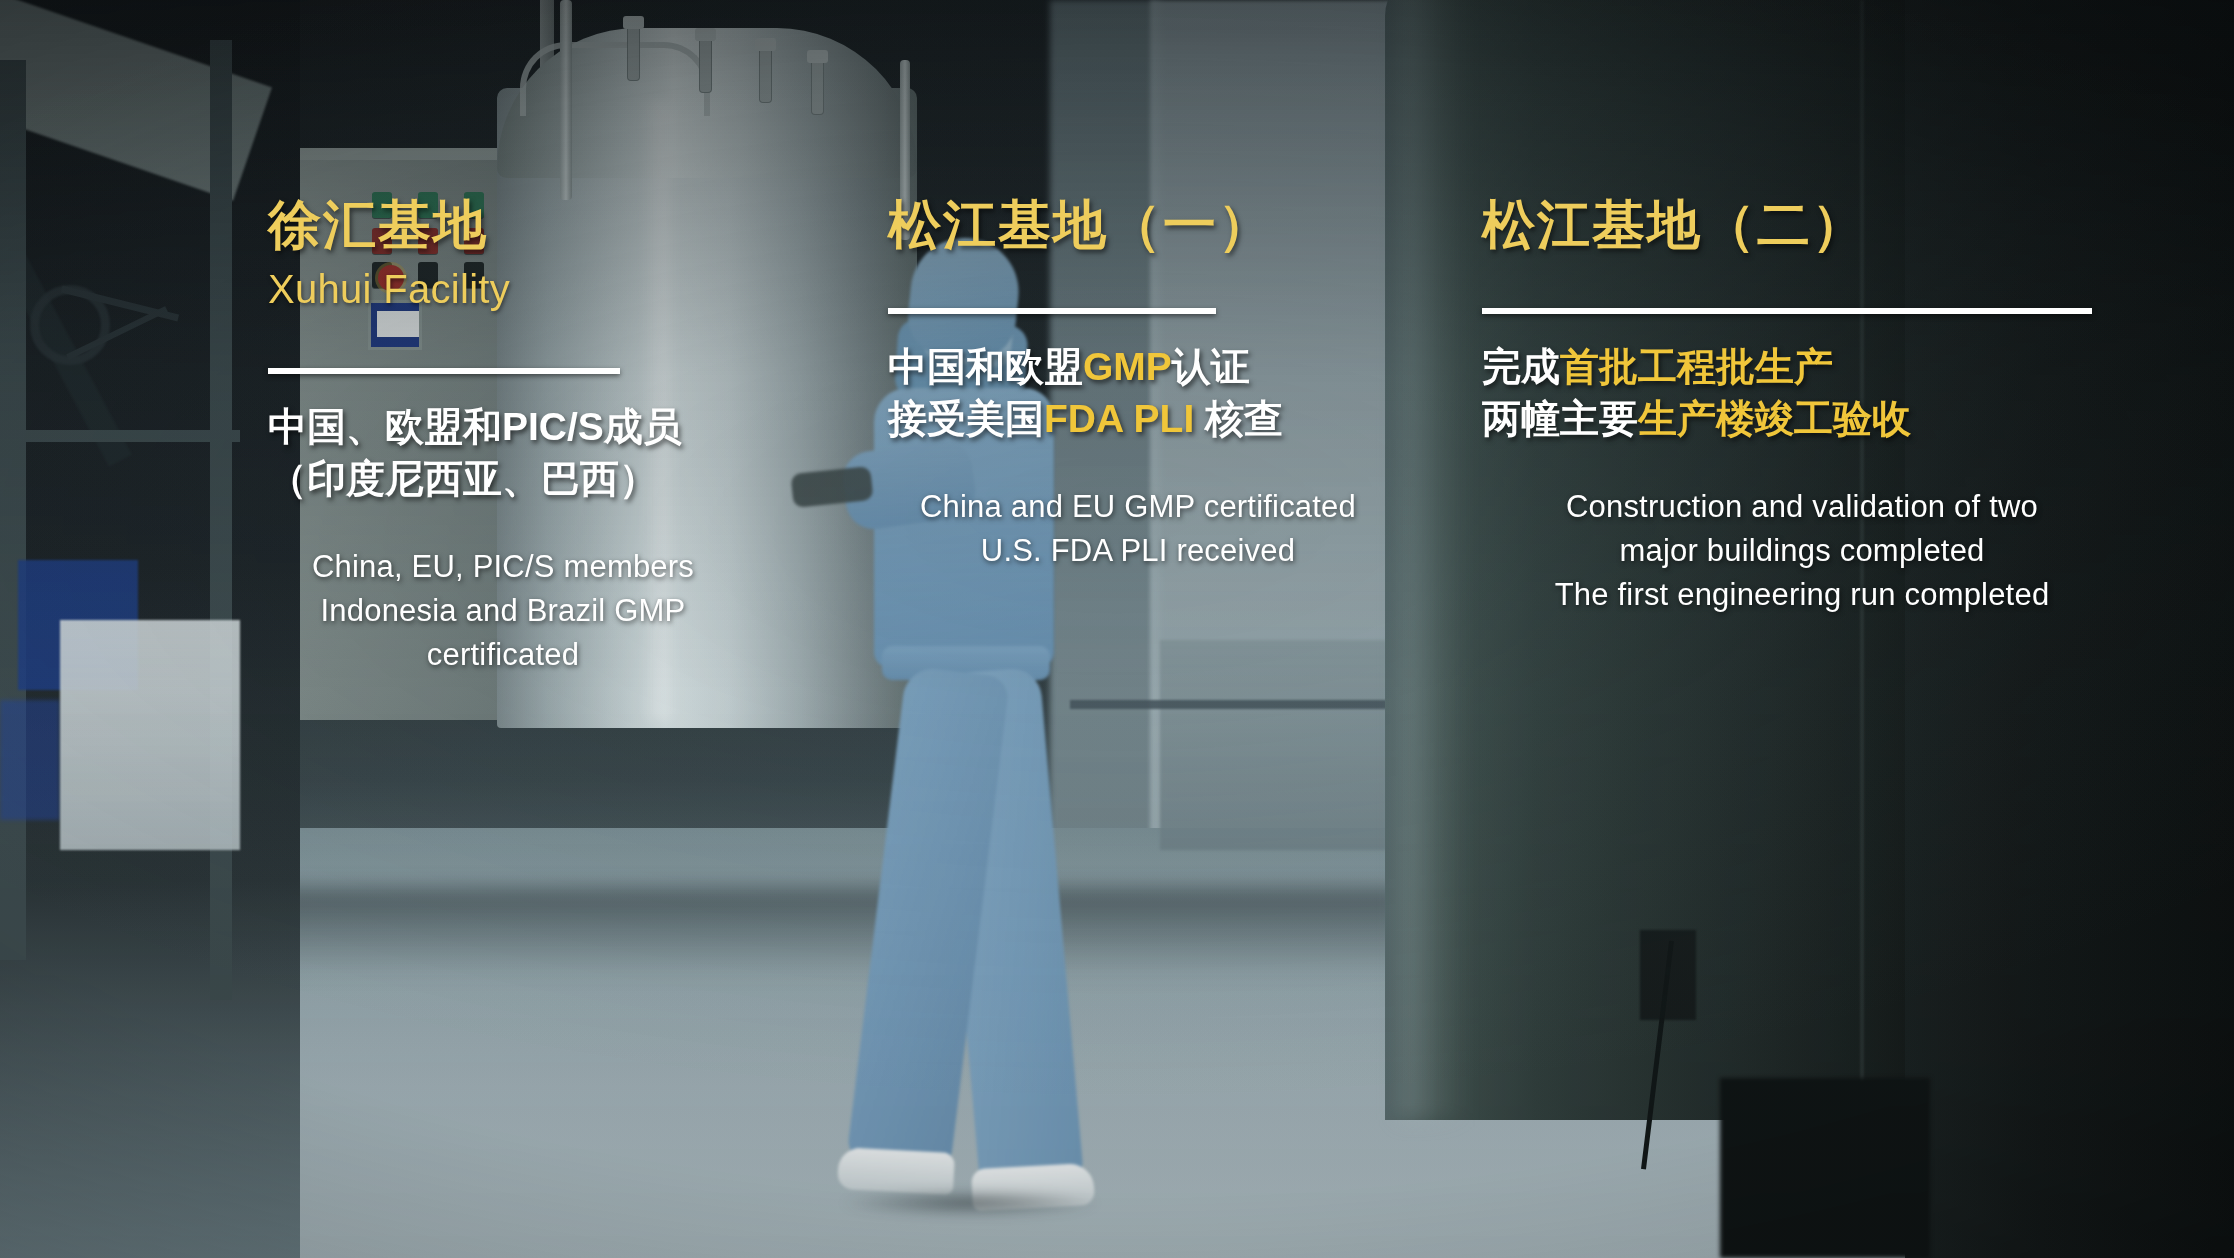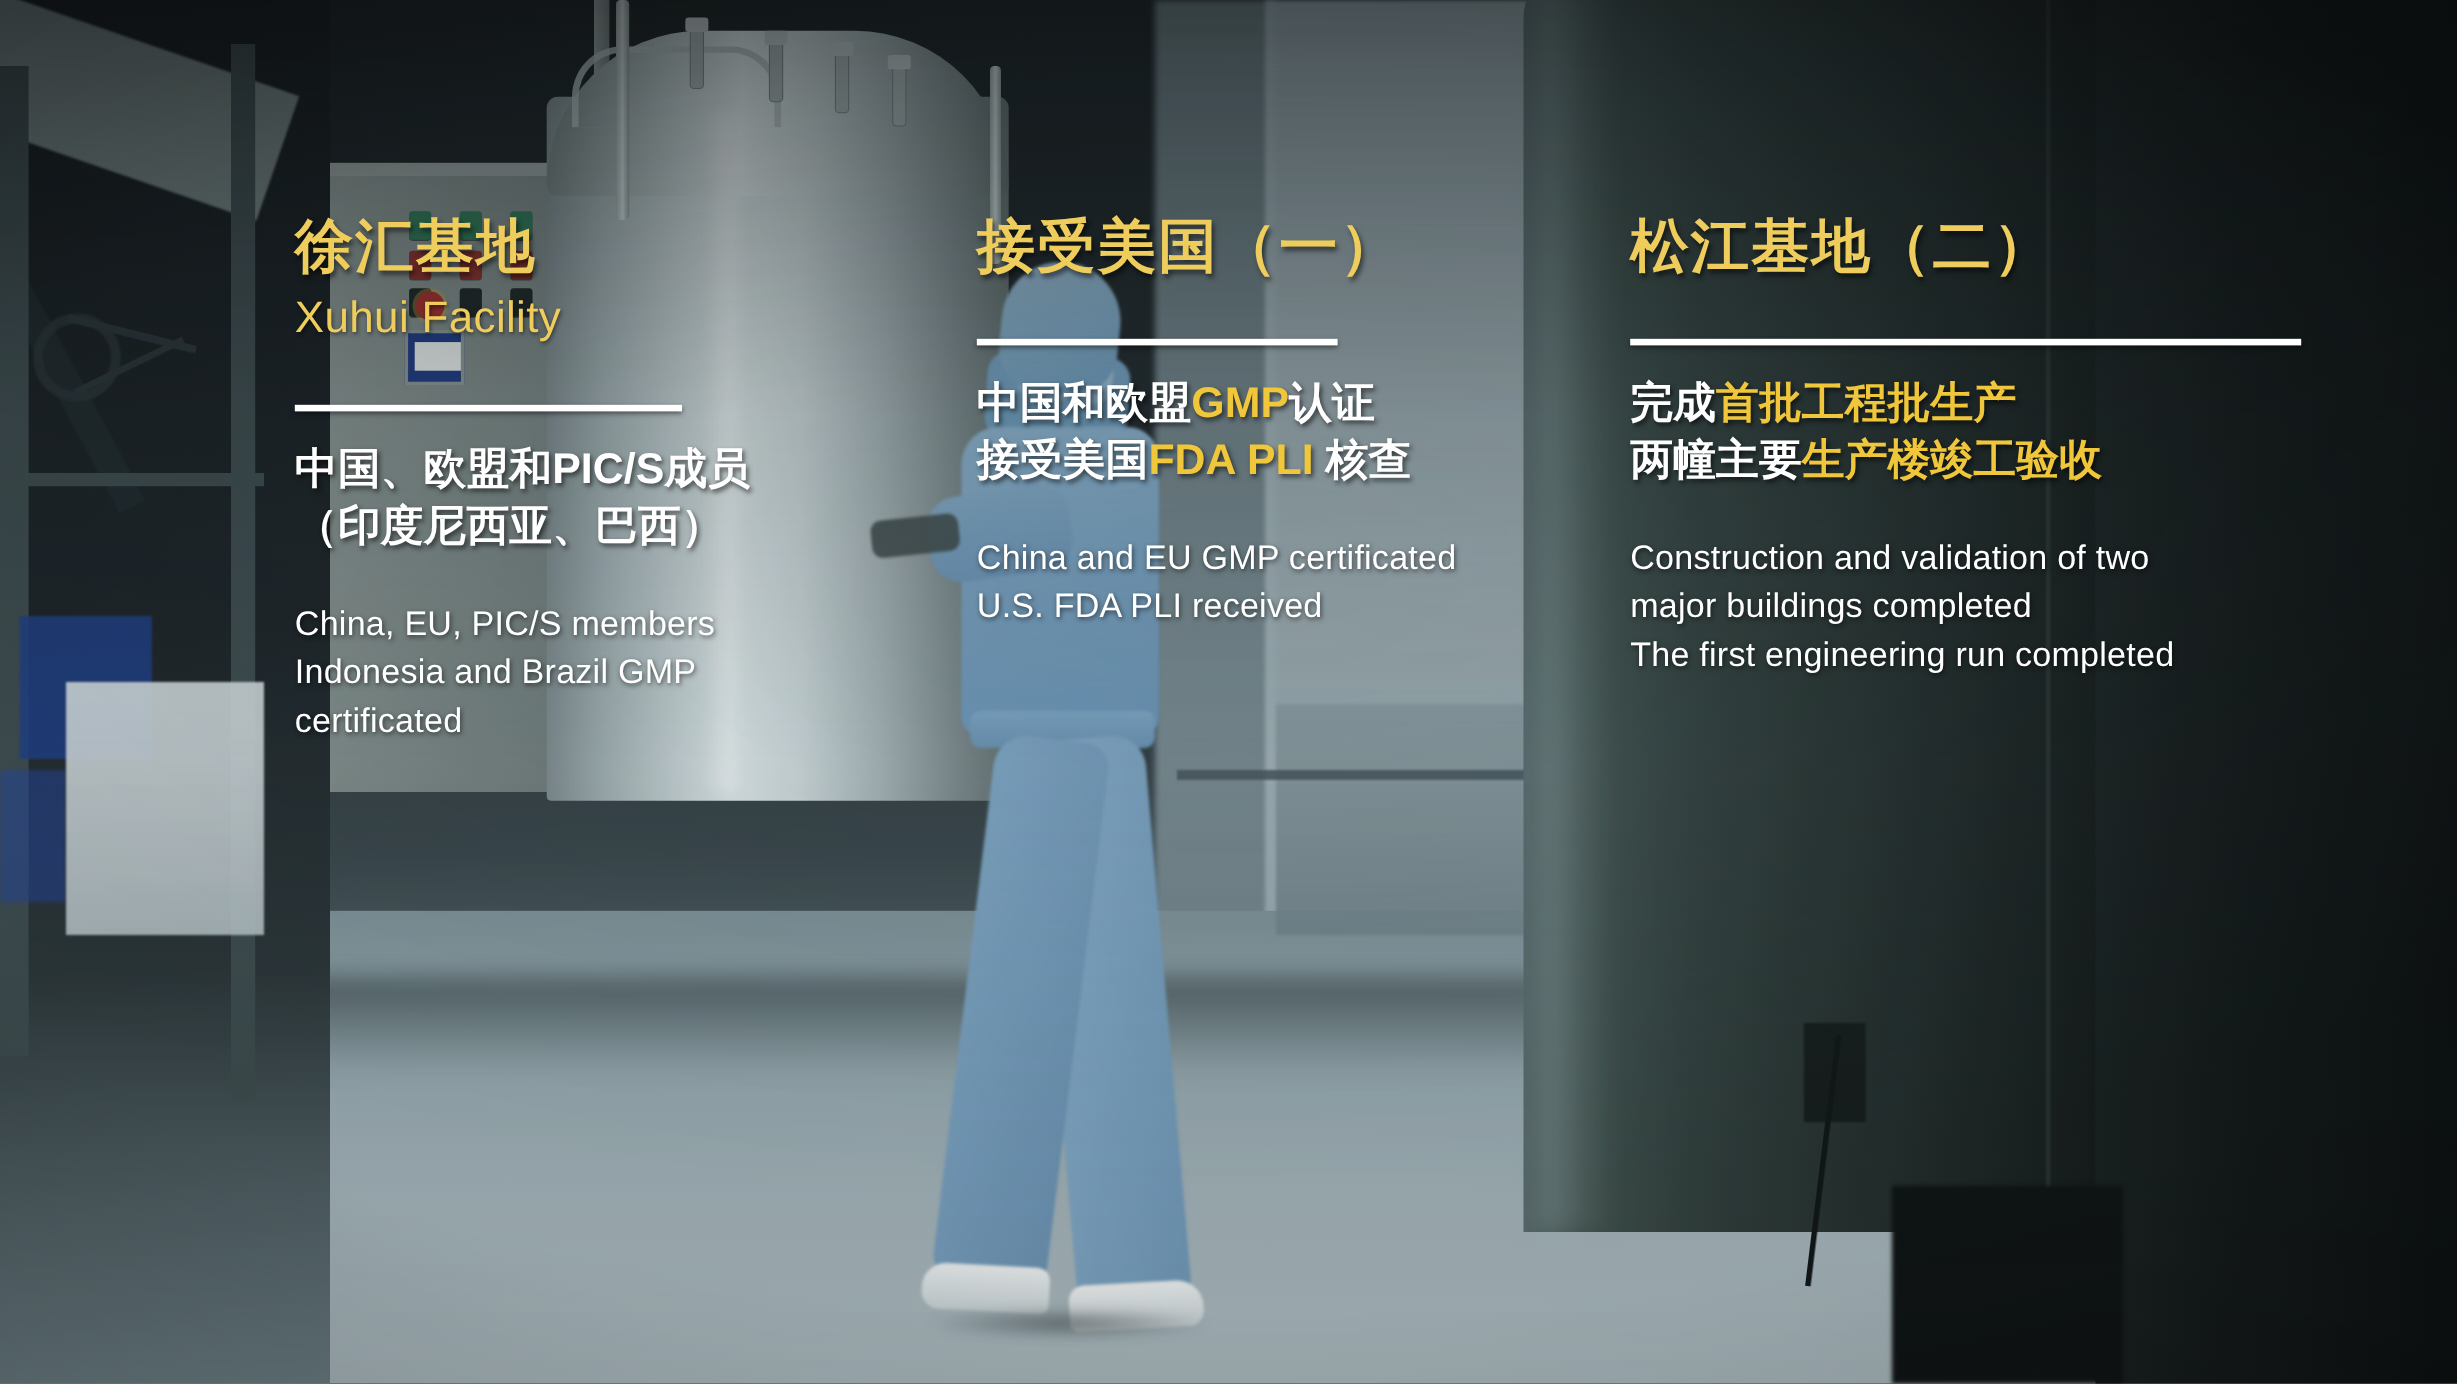--- a/index.html
+++ b/index.html
@@ -334,21 +334,21 @@
 
   .body-en{
     margin-top:40px;
     font-size:31px;
     line-height:1.42;
     color:#ffffff;
     letter-spacing:.2px;
     text-shadow:1px 2px 5px rgba(0,0,0,.60);
     white-space:nowrap;
   }
-  .body-en div{white-space:nowrap;}
+  .body-en div{white-space:nowrap;text-align:center;}
   .body-cn div{white-space:nowrap;}
 </style>
 </head>
 <body>
 
 <div id="stage">
 
   <div class="bg">
     <div class="bg-base"></div>
     <div class="wall2"></div>
@@ -455,21 +455,21 @@
           <div><span>（印度尼西亚、巴西）</span></div>
         </div>
       <div class="body-en">
           <div>China, EU, PIC/S members</div>
           <div>Indonesia and Brazil GMP</div>
           <div>certificated</div>
         </div>
     </div>
 
     <div class="col col-2">
-      <h2 class="title-cn">接受美国（一）</h2>
+      <h2 class="title-cn">松江基地（一）</h2>
       <div class="rule rule-2"></div>
       <div class="body-cn">
           <div><span>中国和欧盟</span><span class="hl">GMP</span><span>认证</span></div>
           <div><span>接受美国</span><span class="hl">FDA PLI</span><span> 核查</span></div>
         </div>
       <div class="body-en">
           <div>China and EU GMP certificated</div>
           <div>U.S. FDA PLI received</div>
         </div>
     </div>

